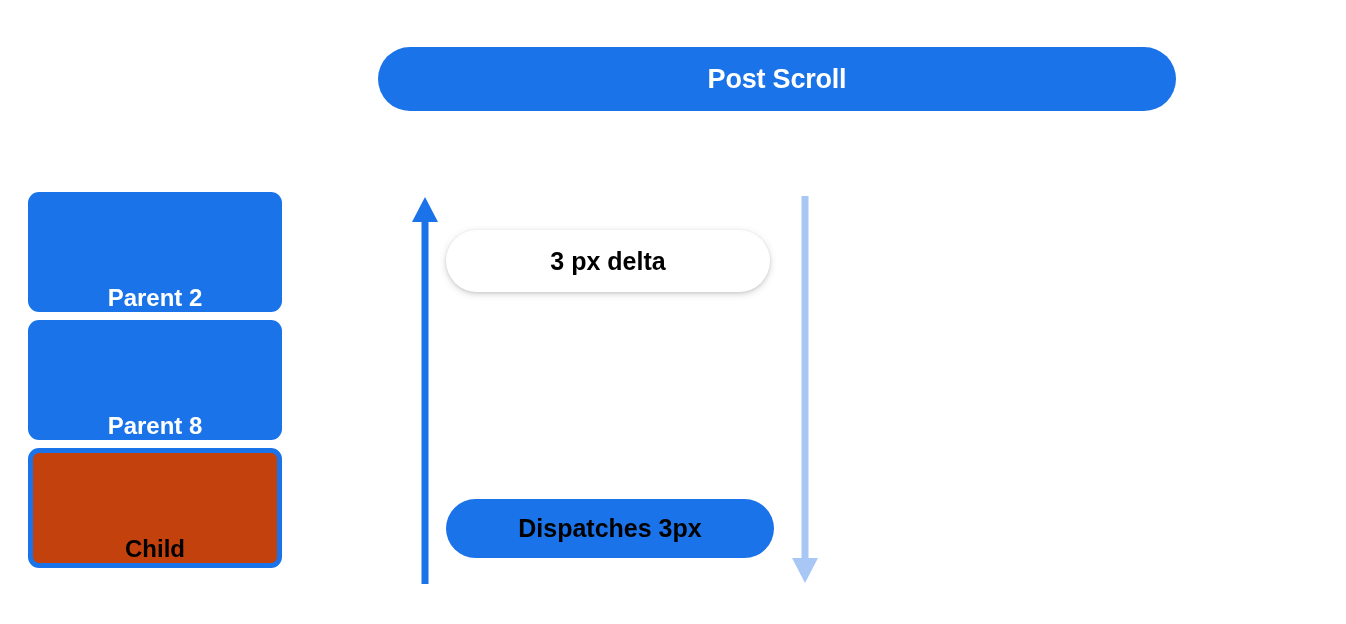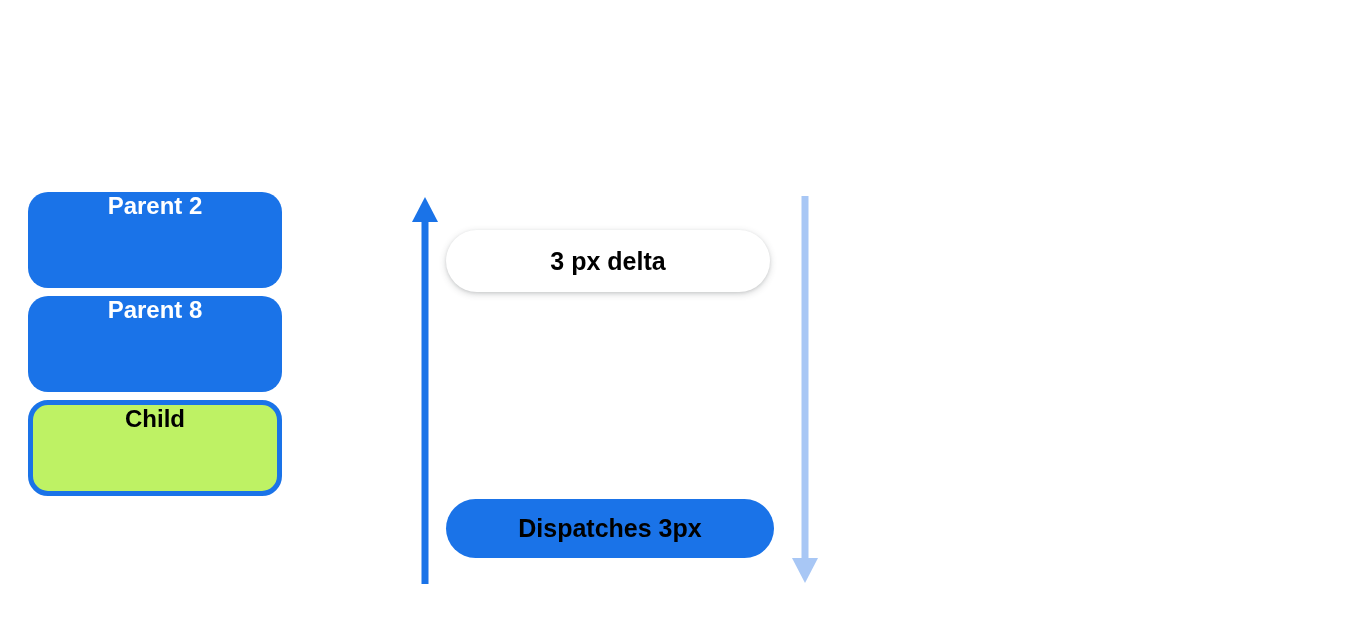--- a/index.html
+++ b/index.html
@@ -42,38 +42,38 @@
   
   .stack {
     position: absolute;
     left: 28px;
     top: 192px;
     width: 254px;
   }
   .stack-box {
     box-sizing: border-box;
     width: 254px;
-    height: 96px;
-    border-radius: 20px;
+    height: 120px;
+    border-radius: 11px;
     display: flex;
-    align-items: flex-start;
+    align-items: flex-end;
     justify-content: center;
     margin-bottom: 8px;
   }
   .stack-box.filled {
     background: #1a73e8;
     border: none;
   }
   .stack-box.filled .box-label {
     color: #ffffff;
     font-size: 24px;
     font-weight: bold;
   }
   .stack-box.outlined {
-    background: #bef264;
+    background: #c2410c;
     border: 5px solid #1a73e8;
     margin-bottom: 0;
   }
   .stack-box.outlined .box-label {
     color: #000000;
     font-size: 24px;
     font-weight: bold;
   }
 
   
@@ -117,20 +117,23 @@
     color: #000000;
     font-size: 25px;
     font-weight: bold;
   }
 </style>
 </head>
 <body>
 
 <div id="canvas">
 
+  <div class="header-pill">
+    <span class="label">Post Scroll</span>
+  </div>
 
   <div class="stack">
 
     <div class="stack-box filled">
       <span class="box-label">Parent 2</span>
     </div>
 
     <div class="stack-box filled">
       <span class="box-label">Parent 8</span>
     </div>

